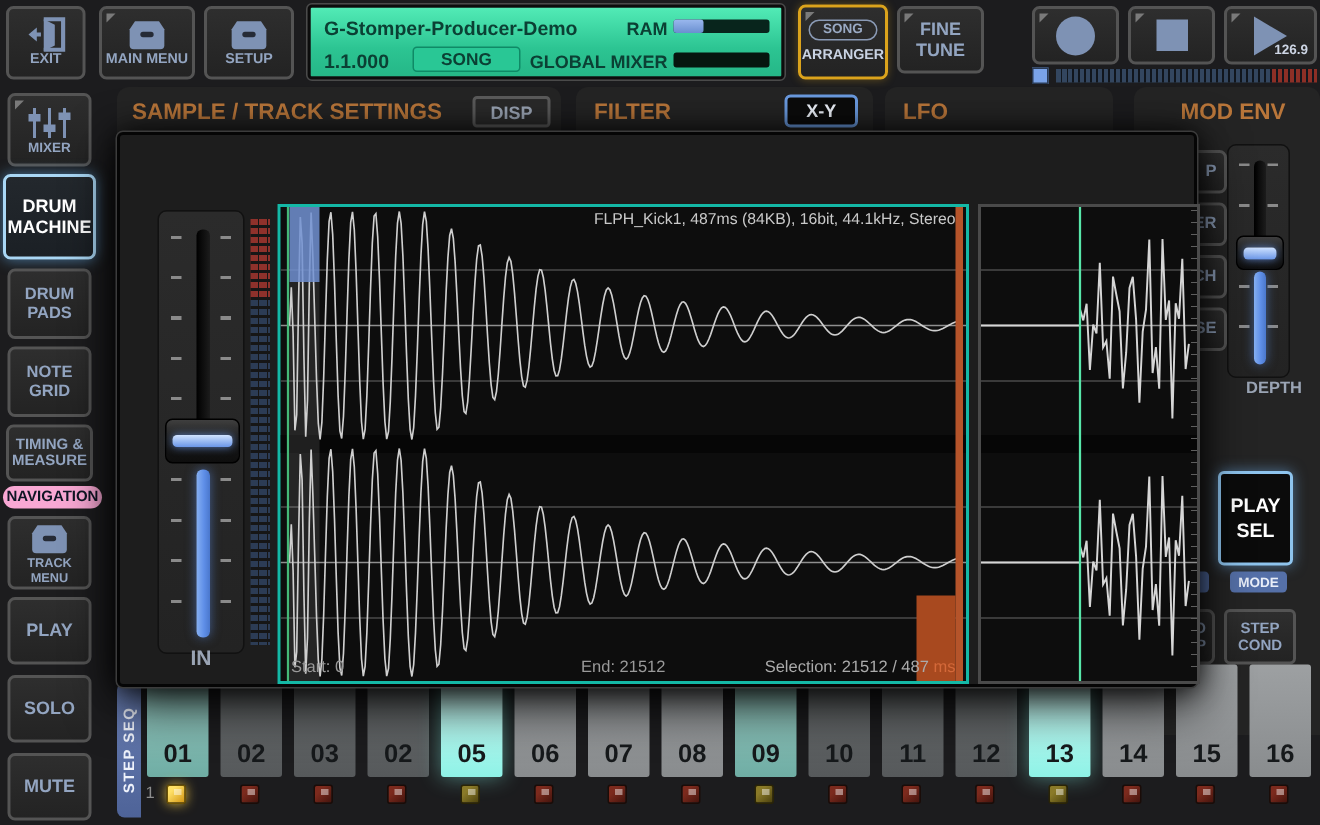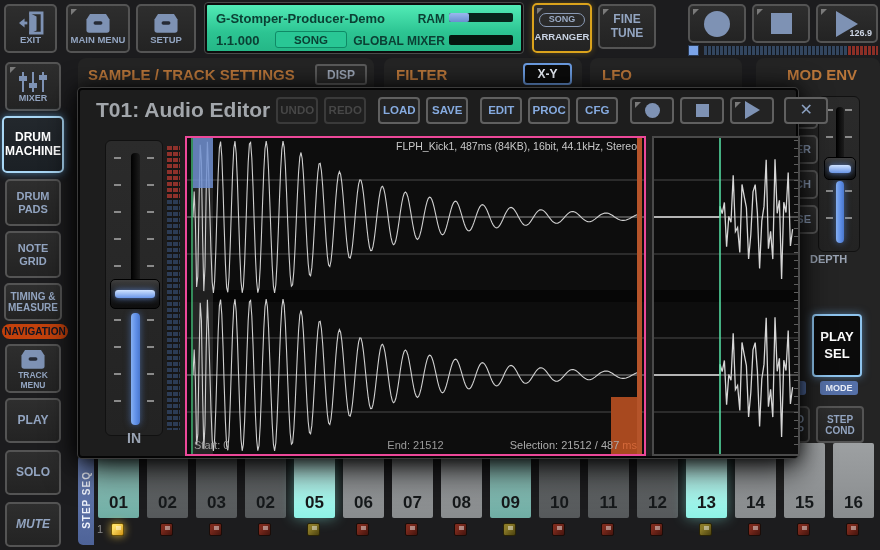--- a/index.html
+++ b/index.html
@@ -38,21 +38,21 @@
 
   .dotstrip{position:absolute;left:704px;top:46px;width:144px;height:9px;background:#33465f;
     background-image:repeating-linear-gradient(90deg,rgba(0,0,0,0) 0 3px,#11161d 3px 4px);}
   .dotstrip-red{position:absolute;left:848px;top:46px;width:30px;height:9px;background:#8c2f26;
     background-image:repeating-linear-gradient(90deg,rgba(0,0,0,0) 0 3px,#11161d 3px 4px);}
   .posled{position:absolute;left:688px;top:45px;width:11px;height:11px;background:#7aa3e8;border:1px solid #2a3b55;}
 
   
   .side-sel{border:2px solid #a9d7f5;box-shadow:0 0 9px rgba(110,190,255,.55);color:#fff;
     background:linear-gradient(180deg,#23282d,#1b2025);}
-  .navpill{position:absolute;left:2px;top:324px;width:66px;height:15px;background:#c2410c;border-radius:8px;
+  .navpill{position:absolute;left:2px;top:324px;width:66px;height:15px;background:#f9a8d4;border-radius:8px;
     color:#0e1524;font-size:10px;font-weight:bold;display:flex;align-items:center;justify-content:center;}
 
   
   .ptitle{position:absolute;color:#b9763a;font-size:15px;font-weight:bold;}
   .panelbg{position:absolute;background:#242424;border-radius:8px 8px 0 0;}
   .xybtn{position:absolute;background:#0c0c0c;border:2px solid #6a9adf;border-radius:4px;color:#eef3fb;
     font-size:12px;font-weight:bold;display:flex;align-items:center;justify-content:center;}
   .dispbtn{position:absolute;background:#2a2a2a;border:2px solid #5a5a5a;border-radius:3px;color:#9aa4b4;
     font-size:12px;font-weight:bold;display:flex;align-items:center;justify-content:center;}
 
@@ -82,21 +82,21 @@
   .dbtn{position:relative;height:27px;min-width:42px;padding:0 7px;margin-left:6px;
     background:#232323;border:2px solid #606060;border-radius:4px;color:#86abe0;
     font-size:11.5px;font-weight:bold;display:flex;align-items:center;justify-content:center;}
   .dbtn.dis{border-color:#3a3a3a;color:#474747;background:#1f1f1f;}
   .dbtn.ic{min-width:44px;}
   .d-circle{width:15px;height:15px;border-radius:50%;background:#7e92b4;}
   .d-square{width:13px;height:13px;background:#7e92b4;}
   .d-play{width:0;height:0;border-left:15px solid #7e92b4;border-top:9px solid transparent;border-bottom:9px solid transparent;}
   .d-x{font-size:16px;color:#8ba0c0;font-weight:bold;line-height:1;}
 
-  .wavepanel{position:absolute;background:#0d0d0d;border:2px solid #ec4899;}
+  .wavepanel{position:absolute;background:#0d0d0d;border:2px solid #14b8a6;}
   .winfo{position:absolute;top:2px;right:7px;font-size:10.5px;color:#c9c9c9;z-index:3;}
   .wbottom{position:absolute;bottom:3px;font-size:11px;color:#9a9a9a;z-index:3;white-space:nowrap;}
   .tickstrip{position:absolute;width:4px;background:repeating-linear-gradient(180deg,#5e5e5e 0 1px,rgba(0,0,0,0) 1px 8px);}
 
   
   .seqstrip{position:absolute;left:78px;top:455px;width:16px;height:90px;border-radius:5px 0 0 5px;
     background:linear-gradient(180deg,#6b80b5,#4e6398);display:flex;align-items:center;justify-content:center;z-index:3;}
   .seqstrip span{writing-mode:vertical-rl;transform:rotate(180deg);font-size:10px;font-weight:bold;color:#eef2fb;letter-spacing:1px;}
   .pad{position:absolute;width:41px;height:75px;top:443px;border-radius:2px;z-index:2;}
   .pad span{position:absolute;bottom:5px;left:0;right:0;text-align:center;font-size:17px;font-weight:bold;color:#16191b;}
@@ -141,21 +141,21 @@
       <div class="btn" style="left: 770px; top: 205px; width: 48px; height: 29px; font-size: 11px; align-items: flex-end; padding-right: 5px;">RSE</div>
     </div>
 
   <div class="fader-panel" style="left:818px;top:96px;width:42px;height:156px;">
     <div class="ticks" style="left:7px;top:12px;height:132px;"></div>
     <div class="ticks" style="right:7px;top:12px;height:132px;"></div>
     <div class="ftrack-dark" style="left:17px;top:10px;width:8px;height:55px;"></div>
     <div class="ftrack-blue" style="left:17px;top:84px;width:8px;height:62px;"></div>
     <div class="fhandle" style="left:5px;top:60px;width:32px;height:23px;"></div>
   </div>
-  <div class="abs" style="left:810px;top:253px;width:58px;text-align:left;color:#9aa4b4;font-size:11px;font-weight:bold;">DEPTH</div>
+  <div class="abs" style="left:810px;top:253px;width:58px;text-align:right;color:#9aa4b4;font-size:11px;font-weight:bold;">DEPTH</div>
 
   <div class="playsel">
     <div>PLAY</div>
     <div>SEL</div>
   </div>
   <div class="modepill" style="left:820px;top:381px;width:38px;height:14px;">MODE</div>
   <div class="modepill" style="left:788px;top:381px;width:18px;height:14px;"></div>
   <div class="btn" style="left:816px;top:406px;width:48px;height:37px;font-size:10px;border-radius:4px;">
     <div>STEP</div>
     <div>COND</div>
@@ -325,47 +325,25 @@
       <rect x="13" y="11" width="10" height="4" rx="2" fill="#262b36"></rect>
     </svg>
     <div>TRACK MENU</div>
   </div>
   <div class="btn" style="left:5px;top:398px;width:56px;height:45px;font-size:12px;">
     <div>PLAY</div>
   </div>
   <div class="btn" style="left:5px;top:450px;width:56px;height:45px;font-size:12px;">
     <div>SOLO</div>
   </div>
-  <div class="btn" style="left:5px;top:502px;width:56px;height:45px;font-size:12px;font-style:italic;">
+  <div class="btn" style="left:5px;top:502px;width:56px;height:45px;font-size:12px;">
     <div>MUTE</div>
   </div>
 
   <div class="dialog">
-    <div class="dlg-header">
-      <div class="dlg-title">T01: Audio Editor</div>
-      <div class="dbtn dis">UNDO</div>
-      <div class="dbtn dis">REDO</div>
-      <div class="dbtn" style="margin-left:12px;">LOAD</div>
-      <div class="dbtn">SAVE</div>
-      <div class="dbtn" style="margin-left:12px;">EDIT</div>
-      <div class="dbtn">PROC</div>
-      <div class="dbtn">CFG</div>
-      <div class="dbtn ic corner" style="margin-left:12px;">
-          <div class="d-circle"></div>
-        </div>
-      <div class="dbtn ic">
-          <div class="d-square"></div>
-        </div>
-      <div class="dbtn ic corner">
-          <div class="d-play"></div>
-        </div>
-      <div class="dbtn ic" style="margin-left:10px;">
-          <div class="d-x">✕</div>
-        </div>
-    </div>
 
     <div class="fader-panel" style="left:25px;top:50px;width:58px;height:296px;">
       <div class="ticks" style="left:8px;top:16px;height:266px;"></div>
       <div class="ticks" style="right:8px;top:16px;height:266px;"></div>
       <div class="ftrack-dark" style="left:25px;top:12px;width:9px;height:130px;"></div>
       <div class="ftrack-blue" style="left:25px;top:172px;width:9px;height:112px;"></div>
       <div class="fhandle" style="left:4px;top:138px;width:50px;height:30px;"></div>
     </div>
     <div class="meter" style="left:87px;top:56px;">
       <div class="red"></div>

